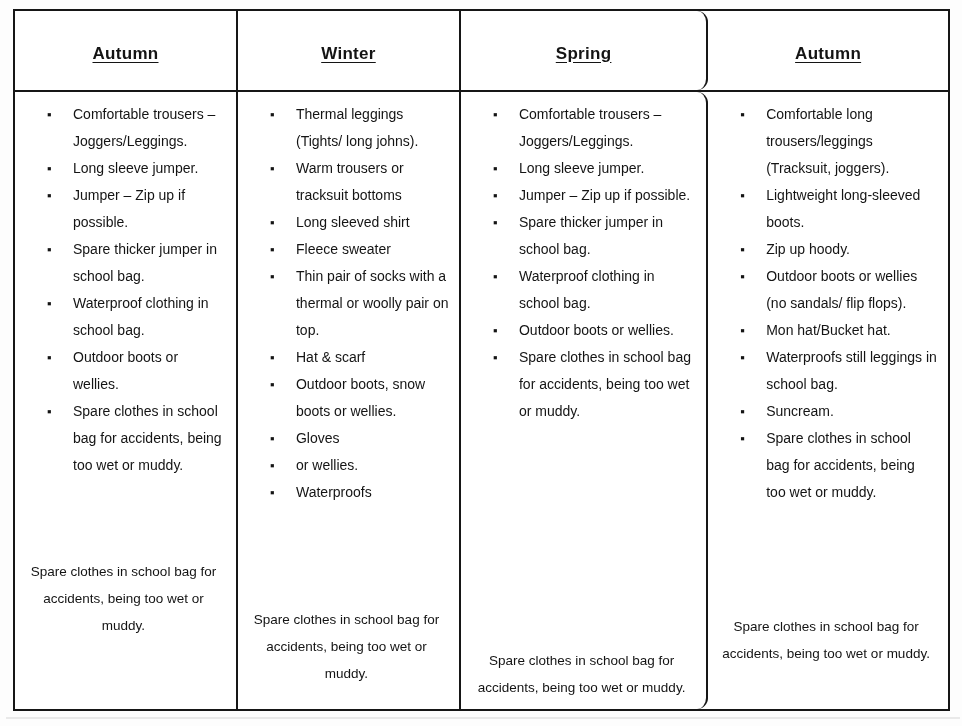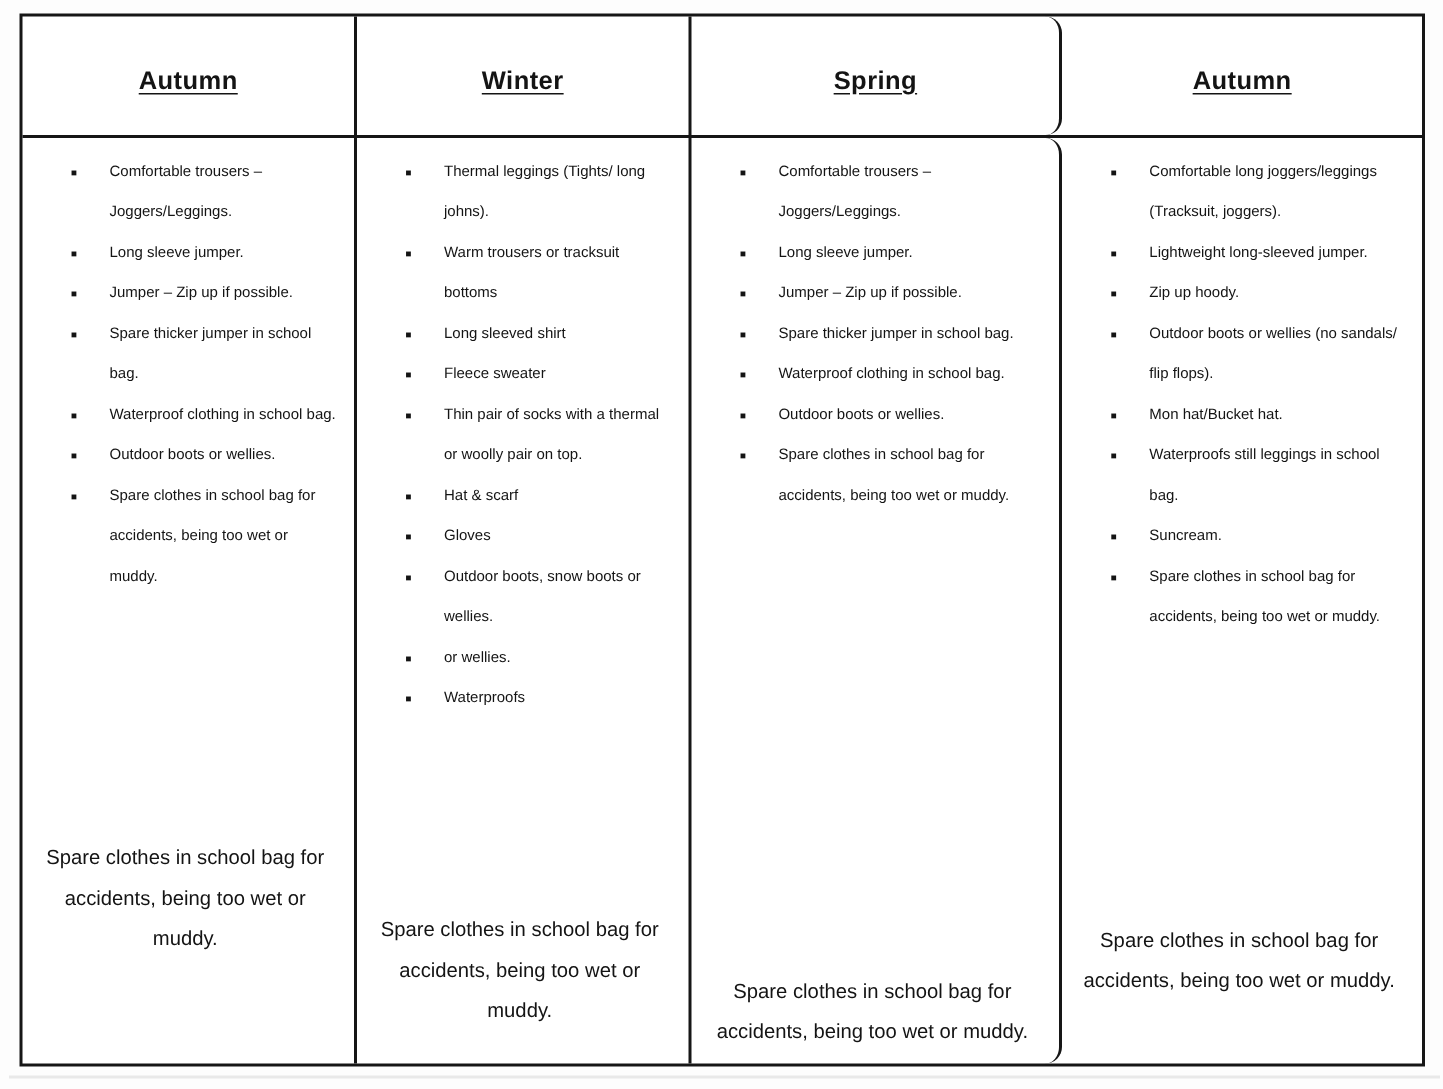--- a/index.html
+++ b/index.html
@@ -47,21 +47,21 @@
     display:flex; flex-direction:column;
     padding:9px 4px 0 0;
   }
   .item-list {
     list-style:none;
     margin:0;
     padding:0 6px 0 58px;
   }
   .item-list li {
     position:relative;
-    font-size:10px;
+    font-size:14px;
     line-height:27px;
   }
   .item-list li::before {
     content:"\25AA";
     position:absolute;
     left:-26px; top:0;
     font-size:13px;
   }
   .footer-note {
     margin:auto 5px 0 5px;
@@ -113,43 +113,43 @@
         <p class="footer-note">Spare clothes in school bag for accidents, being too wet or muddy.</p>
       </div>
       <div class="cell body-cell c1 col-1">
         <ul class="item-list">
             <li>Thermal leggings (Tights/ long johns).</li>
             <li>Warm trousers or tracksuit bottoms</li>
             <li>Long sleeved shirt</li>
             <li>Fleece sweater</li>
             <li>Thin pair of socks with a thermal or woolly pair on top.</li>
             <li>Hat &amp; scarf</li>
+            <li>Outdoor boots, snow boots or wellies.</li>
             <li>Gloves</li>
-            <li>Outdoor boots, snow boots or wellies.</li>
             <li>or wellies.</li>
             <li>Waterproofs</li>
           </ul>
         <p class="footer-note">Spare clothes in school bag for accidents, being too wet or muddy.</p>
       </div>
       <div class="cell body-cell c2 col-2">
         <ul class="item-list">
             <li>Comfortable trousers – Joggers/Leggings.</li>
             <li>Long sleeve jumper.</li>
             <li>Jumper – Zip up if possible.</li>
             <li>Spare thicker jumper in school bag.</li>
             <li>Waterproof clothing in school bag.</li>
             <li>Outdoor boots or wellies.</li>
             <li>Spare clothes in school bag for accidents, being too wet or muddy.</li>
           </ul>
         <p class="footer-note">Spare clothes in school bag for accidents, being too wet or muddy.</p>
       </div>
       <div class="cell body-cell c3 col-3">
         <ul class="item-list">
-            <li>Comfortable long joggers/leggings (Tracksuit, joggers).</li>
-            <li>Lightweight long-sleeved jumper.</li>
+            <li>Comfortable long trousers/leggings (Tracksuit, joggers).</li>
+            <li>Lightweight long-sleeved boots.</li>
             <li>Zip up hoody.</li>
             <li>Outdoor boots or wellies (no sandals/ flip flops).</li>
             <li>Mon hat/Bucket hat.</li>
             <li>Waterproofs still leggings in school bag.</li>
             <li>Suncream.</li>
             <li>Spare clothes in school bag for accidents, being too wet or muddy.</li>
           </ul>
         <p class="footer-note">Spare clothes in school bag for accidents, being too wet or muddy.</p>
       </div>
     </div>

